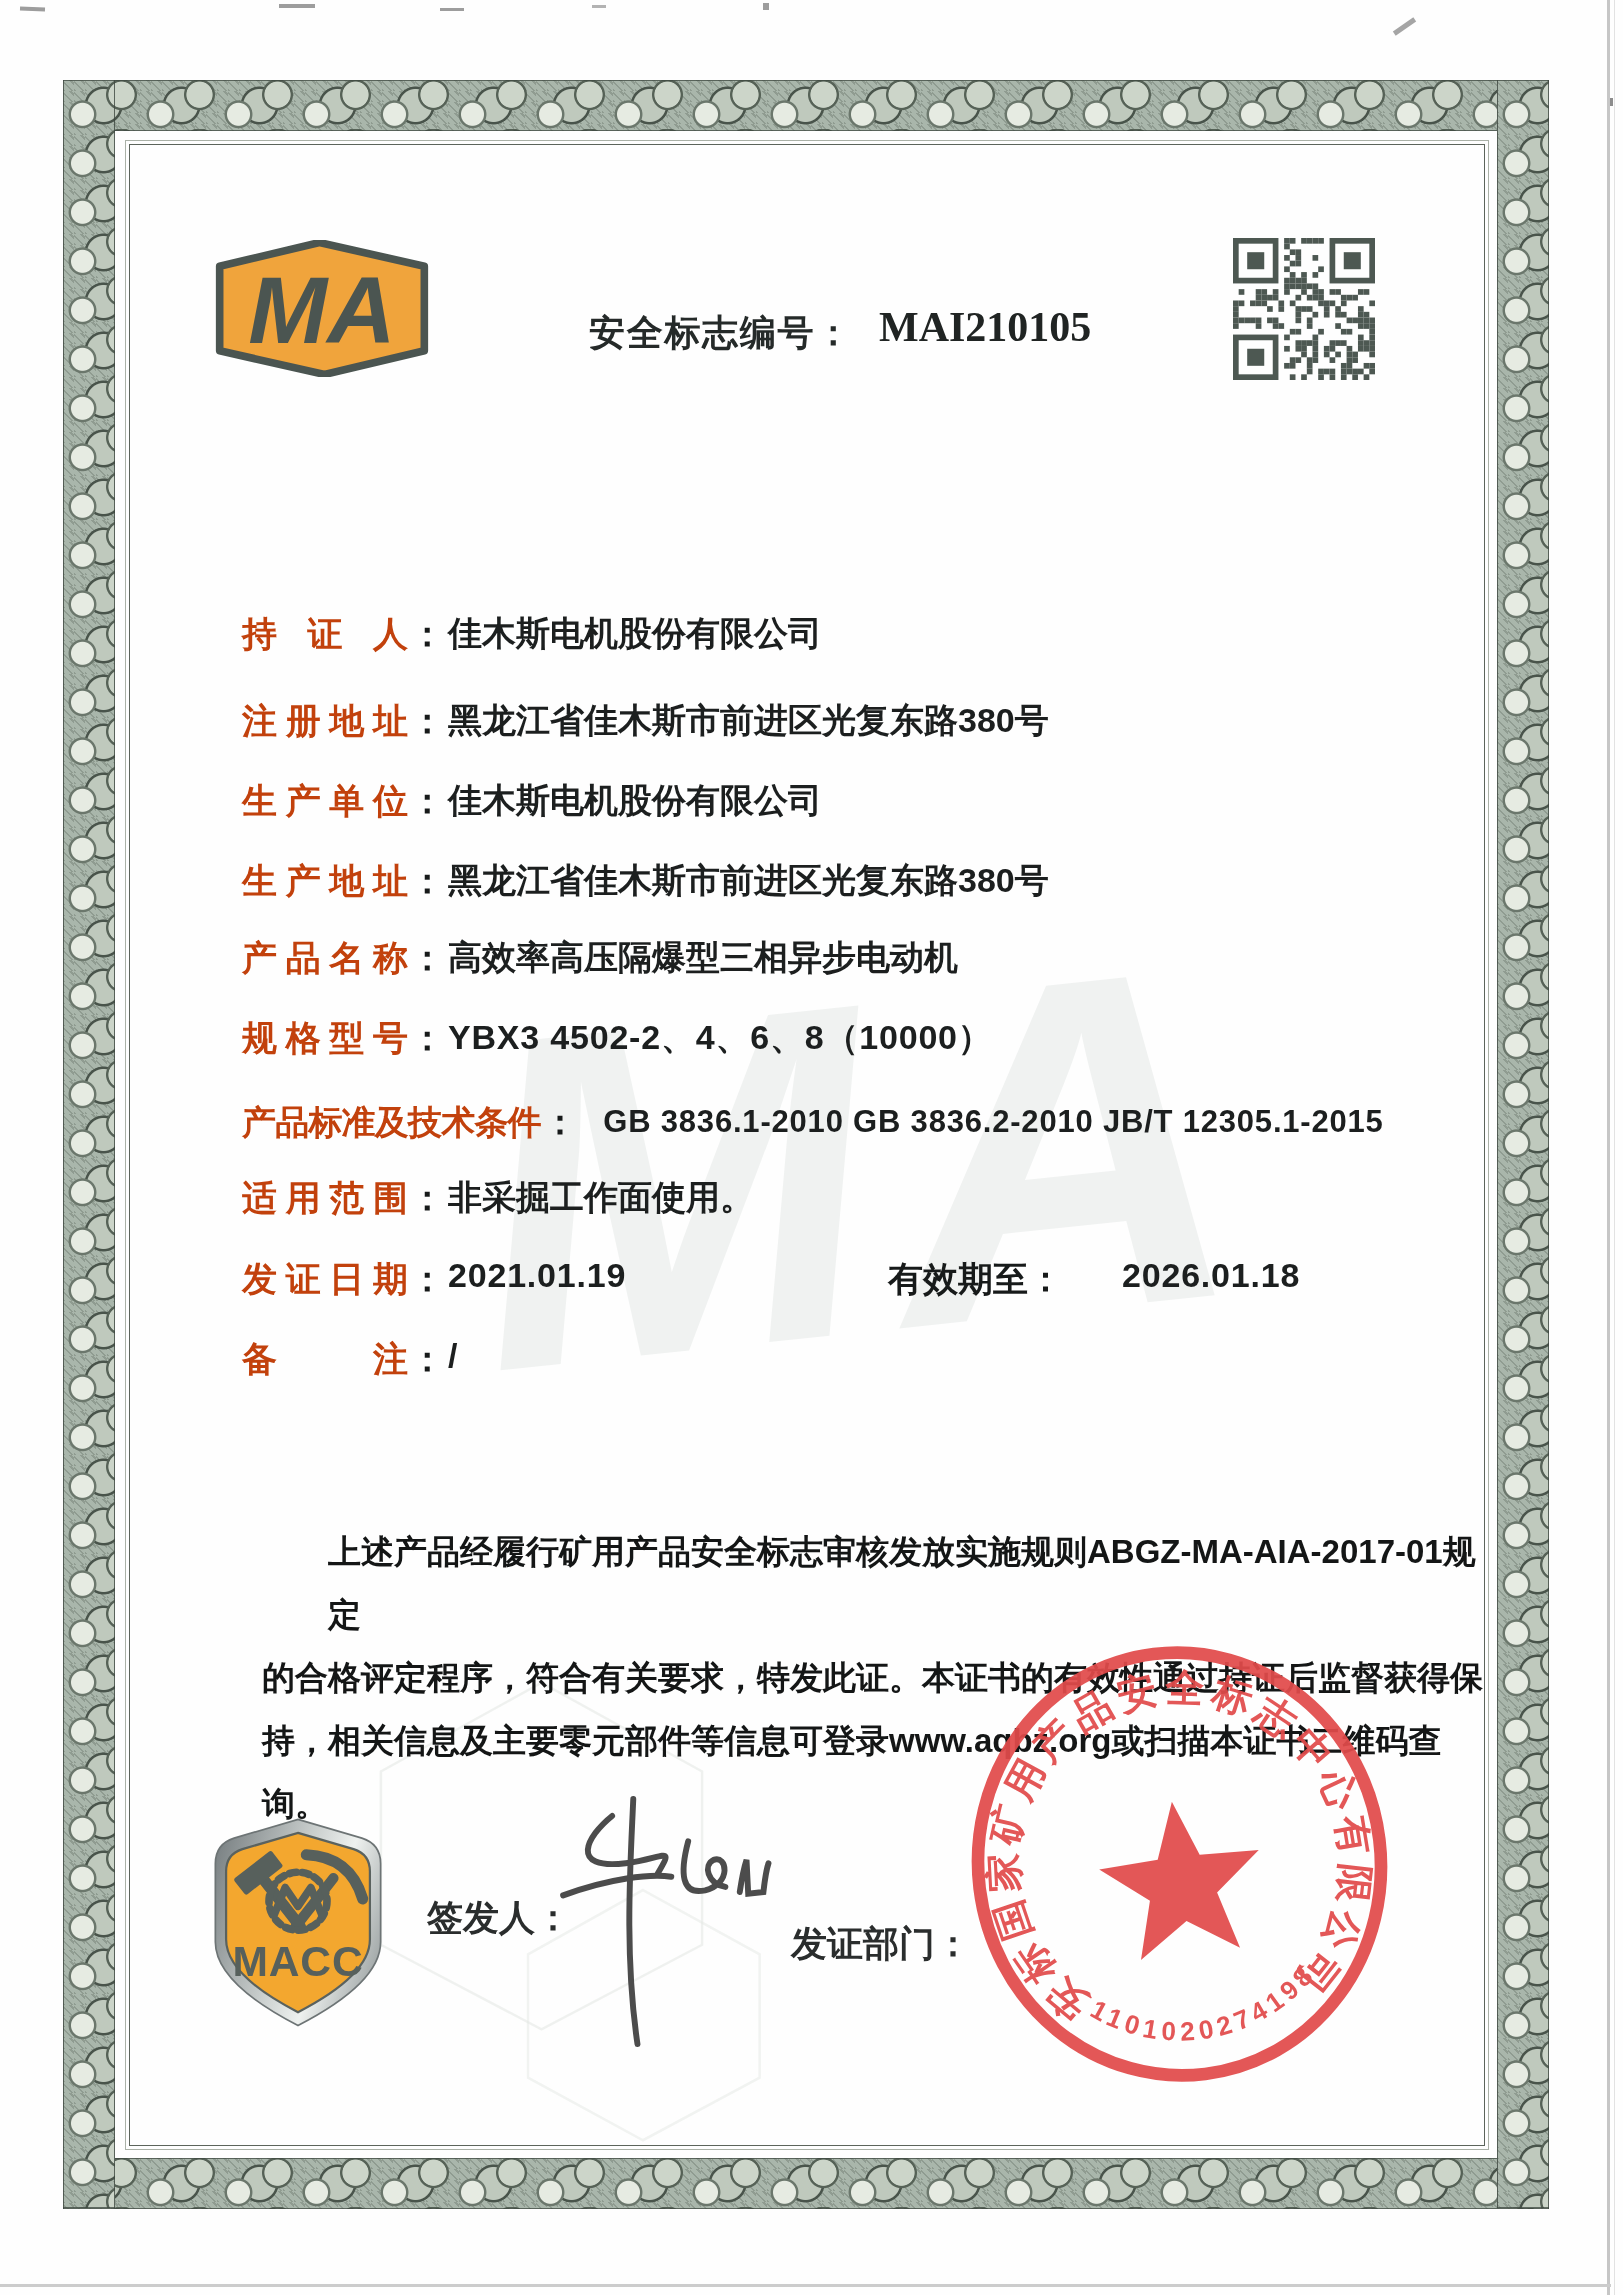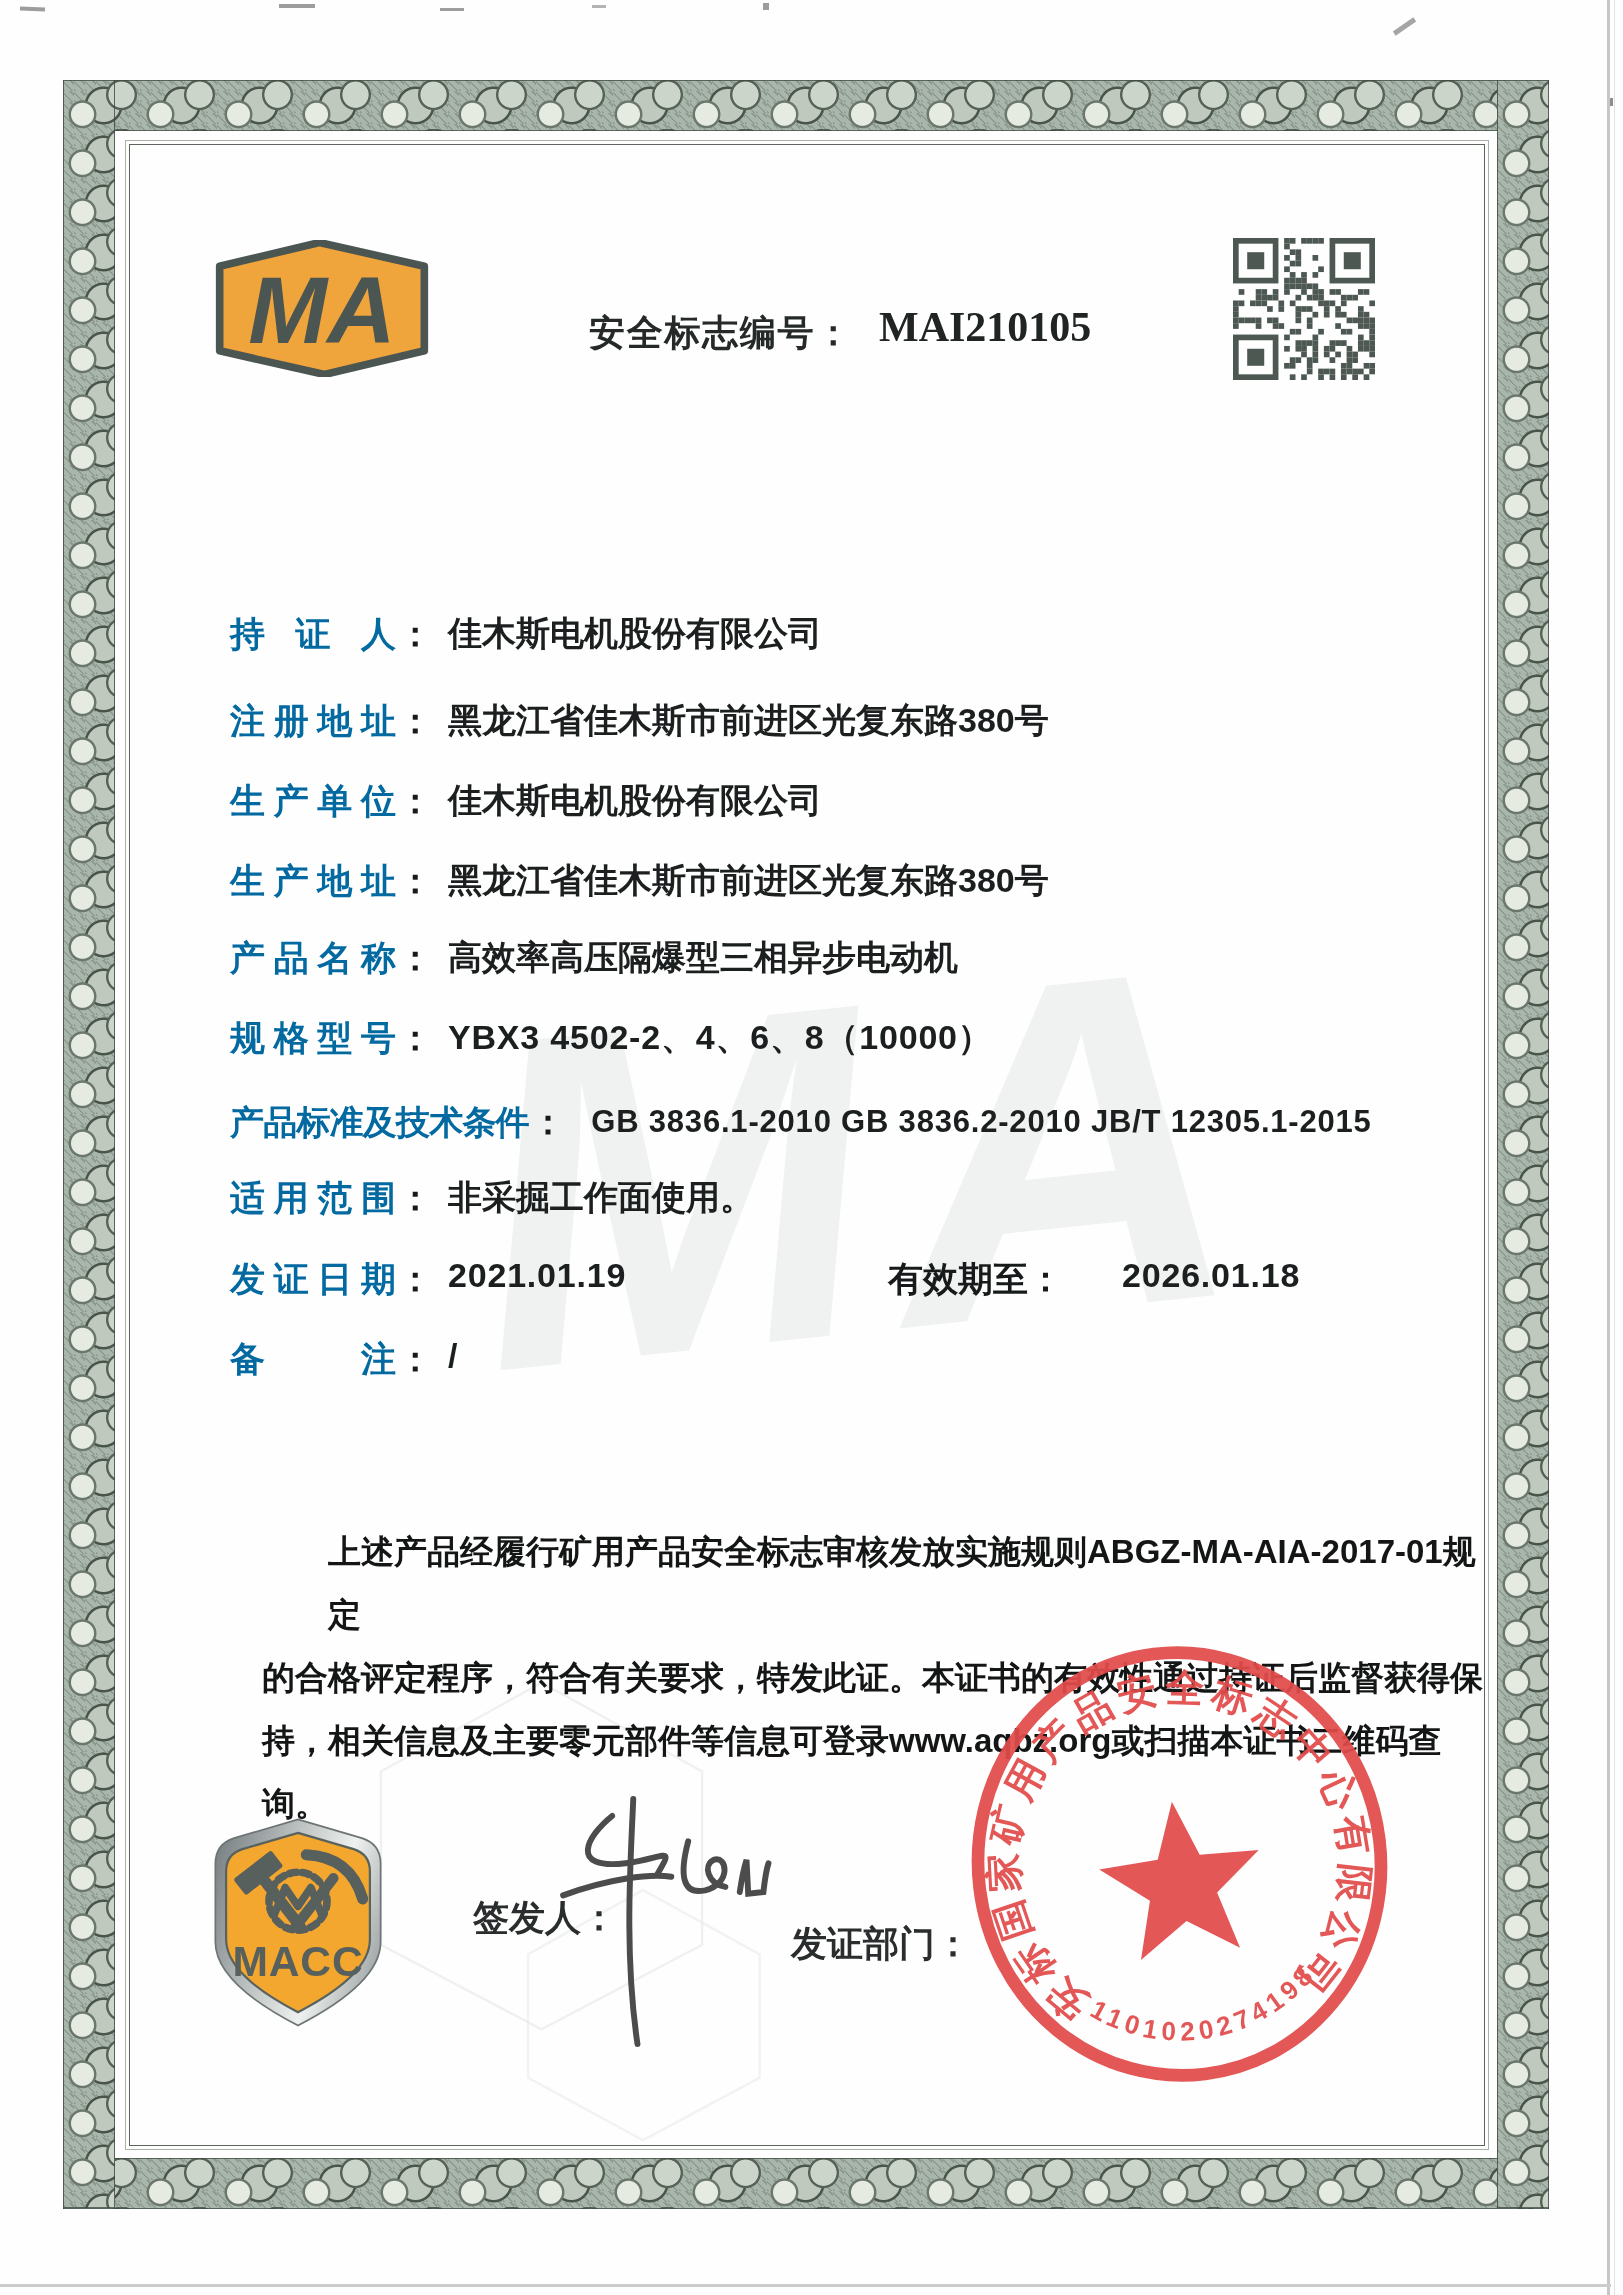--- a/index.html
+++ b/index.html
@@ -24,36 +24,36 @@
   .ma-badge{position:absolute;left:211px;top:240px;width:222px;height:137px;}
   .certno-label{position:absolute;left:589px;top:309px;font-size:36px;font-weight:bold;
     letter-spacing:1.7px;color:#252a29;}
   .certno-value{position:absolute;left:879px;top:303px;font-family:"Liberation Serif","DejaVu Serif",serif;
     font-size:42px;font-weight:600;letter-spacing:0px;color:#20â2423;color:#202423;}
   .qr{position:absolute;left:1233px;top:238px;width:142px;height:142px;}
   .title{position:absolute;left:116px;top:435px;width:1381px;text-align:center;
     font-size:81px;font-weight:bold;letter-spacing:10px;color:#3d4846;}
   
   .row{position:absolute;left:230px;width:1251px;height:51px;}
-  .lbl{display:inline-block;font-size:35px;font-weight:bold;color:#0369a1;white-space:nowrap;}
+  .lbl{display:inline-block;font-size:35px;font-weight:bold;color:#c2410c;white-space:nowrap;margin-left:12px;}
   .lbl-just{width:166px;text-align:justify;text-align-last:justify;}
   .colon{display:inline-block;font-size:35px;font-weight:bold;color:#171a1a;margin-left:1.7px;}
   .val{position:absolute;left:218px;top:0;font-size:34px;font-weight:bold;color:#1c1f1f;white-space:nowrap;}
   .val-latin{letter-spacing:0.8px;}
   .row-long .lbl{font-size:34px;letter-spacing:-0.8px;}
   .row-long .val{position:static;margin-left:22px;font-size:31px;vertical-align:2.5px;}
   .lbl2{position:absolute;left:658px;top:0;font-size:35px;font-weight:bold;color:#171a1a;white-space:nowrap;}
   .val2{position:absolute;left:892px;top:0;font-size:34px;font-weight:bold;color:#1c1f1f;white-space:nowrap;}
   
   .para{position:absolute;left:262px;top:1520px;width:1230px;font-size:33px;font-weight:600;
     color:#141616;line-height:63px;}
   .para .l1{padding-left:66px;}
   
   .macc{position:absolute;left:200px;top:1816px;width:196px;height:213px;}
-  .signer-label{position:absolute;left:427px;top:1894px;font-size:36px;font-weight:bold;color:#2a2d2d;margin-left:46px;}
+  .signer-label{position:absolute;left:427px;top:1894px;font-size:36px;font-weight:bold;color:#2a2d2d;}
   .signature{position:absolute;left:531px;top:1792px;width:262px;height:271px;}
   .dept-label{position:absolute;left:791px;top:1892px;font-size:36px;font-weight:bold;color:#2a2d2d;margin-top:28px;}
   .seal{position:absolute;left:968px;top:1644px;width:423px;height:440px;opacity:.93;
     transform:rotate(-7deg);}
   
   .watermark{position:absolute;left:473px;top:896px;font-size:473px;font-weight:bold;font-style:italic;
     color:rgba(168,180,176,0.16);letter-spacing:25px;transform:rotate(-6deg);user-select:none;}
   .hexwm{position:absolute;opacity:.5;}
   .speck{position:absolute;background:#9d9d9d;}
   .edge-right{position:absolute;left:1607px;top:0;width:2.5px;height:2295px;background:#c6c6c6;}

